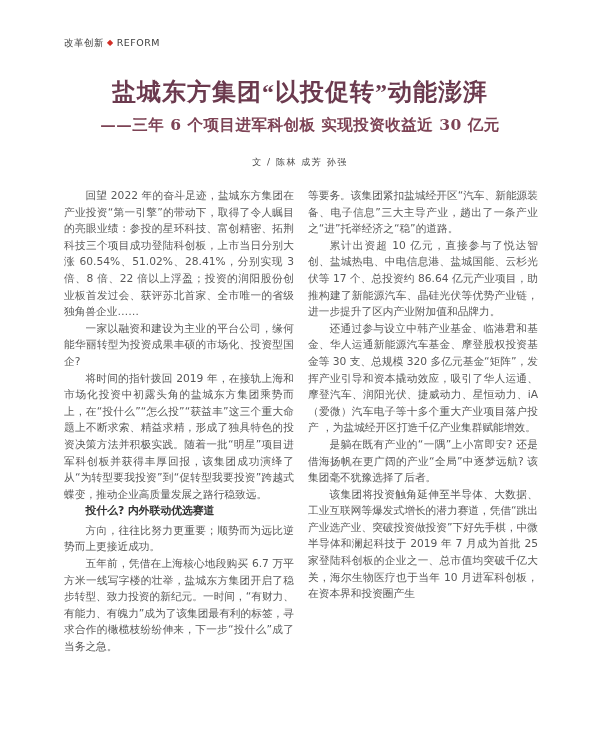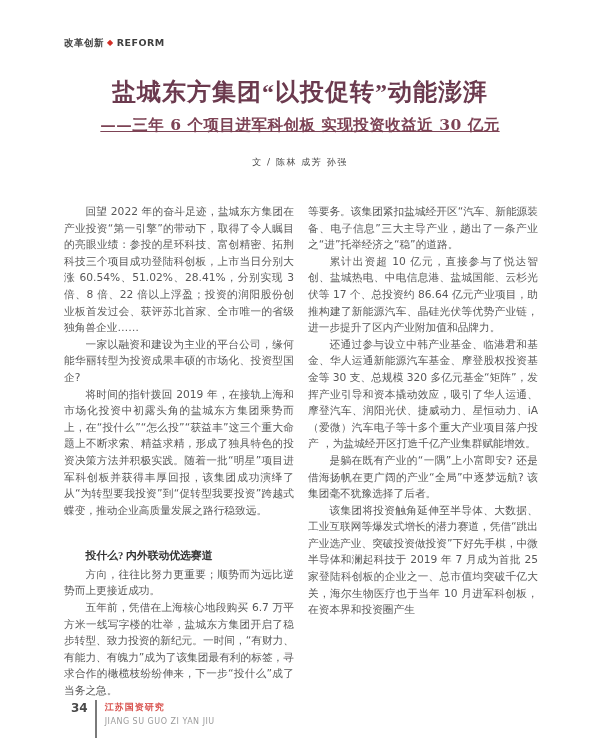--- a/index.html
+++ b/index.html
@@ -9,64 +9,63 @@
     font-family: "DejaVu Sans", "Liberation Sans", sans-serif;
   }
   .page {
     position: relative;
     width: 600px; height: 750px;
     background: #ffffff;
     overflow: hidden;
   }
   .section-header {
     position: absolute; left: 64px; top: 37px;
-    font-size: 9.5px; font-weight: bold; color: #404040;
+    font-size: 9.5px; font-weight: normal; color: #404040;
     letter-spacing: 0.5px;
   }
   .section-header .diamond {
     color: #d22f27; font-size: 8px; margin: 0 3px;
     position: relative; top: -1px;
   }
   .article-title {
     position: absolute; left: 0; right: 0; top: 76px;
     text-align: center;
     font-family: Liberation Serif, serif;
     font-weight: bold; font-size: 24px; color: #6b3a4e;
     letter-spacing: 1px;
   }
   .article-subtitle {
     position: absolute; left: 0; right: 0; top: 115px;
     text-align: center;
     font-family: "DejaVu Serif", "Liberation Serif", serif;
-    font-size: 15.5px; color: #7d4355; letter-spacing: 0.5px; text-decoration: underline;
+    font-size: 15.5px; color: #7d4355; letter-spacing: 0.5px;
   }
   .article-byline {
     position: absolute; left: 0; right: 0; top: 156px;
     text-align: center;
     font-family: "DejaVu Serif", "Liberation Serif", serif;
     font-size: 9px; color: #4a4a4a; letter-spacing: 1.5px;
   }
   .body-cols {
-    position: absolute; left: 64px; top: 204px;
+    position: absolute; left: 64px; top: 188px;
     width: 474px;
     display: flex; gap: 14px;
   }
   .col {
     width: 230px;
     font-size: 10.7px; line-height: 16.6px;
     color: #595959;
     text-align: justify;
   }
   .col p { text-indent: 2em; }
   .col p.noindent { text-indent: 0; }
   .col h3 {
     font-size: 10.8px; font-weight: bold; color: #333333;
     text-indent: 2em;
-    margin: 28px 0 3px 0;
-    font-family: Liberation Serif, serif;
+    margin: 0 0 3px 0;
   }
   .page-footer {
     position: absolute; left: 71px; top: 700px;
     display: flex; align-items: flex-start;
   }
   .page-number {
     font-size: 12px; font-weight: bold; color: #4a4a4a;
     margin-right: 7px; margin-top: 1px;
   }
   .footer-divider {
@@ -108,22 +107,14 @@
     </div>
     <div class="col">
       <p class="noindent">等要务。该集团紧扣盐城经开区“汽车、新能源装备、电子信息”三大主导产业，趟出了一条产业之“进”托举经济之“稳”的道路。</p>
       <p>累计出资超 10 亿元，直接参与了悦达智创、盐城热电、中电信息港、盐城国能、云杉光伏等 17 个、总投资约 86.64 亿元产业项目，助推构建了新能源汽车、晶硅光伏等优势产业链，进一步提升了区内产业附加值和品牌力。</p>
       <p>还通过参与设立中韩产业基金、临港君和基金、华人运通新能源汽车基金、摩登股权投资基金等 30 支、总规模 320 多亿元基金“矩阵”，发挥产业引导和资本撬动效应，吸引了华人运通、摩登汽车、润阳光伏、捷威动力、星恒动力、iA（爱微）汽车电子等十多个重大产业项目落户投产 ，为盐城经开区打造千亿产业集群赋能增效。</p>
       <p>是躺在既有产业的“一隅”上小富即安? 还是借海扬帆在更广阔的产业“全局”中逐梦远航? 该集团毫不犹豫选择了后者。</p>
       <p>该集团将投资触角延伸至半导体、大数据、工业互联网等爆发式增长的潜力赛道，凭借“跳出产业选产业、突破投资做投资”下好先手棋，中微半导体和澜起科技于 2019 年 7 月成为首批 25 家登陆科创板的企业之一、总市值均突破千亿大关，海尔生物医疗也于当年 10 月进军科创板，在资本界和投资圈产生</p>
     </div>
   </div>
 
-  <div class="page-footer">
-    <span class="page-number">34</span>
-    <span class="footer-divider"></span>
-    <div>
-      <div class="journal-cn">江苏国资研究</div>
-      <div class="journal-en">JIANG SU GUO ZI YAN JIU</div>
-    </div>
-  </div>
 
 </div>
 
 </body></html>

